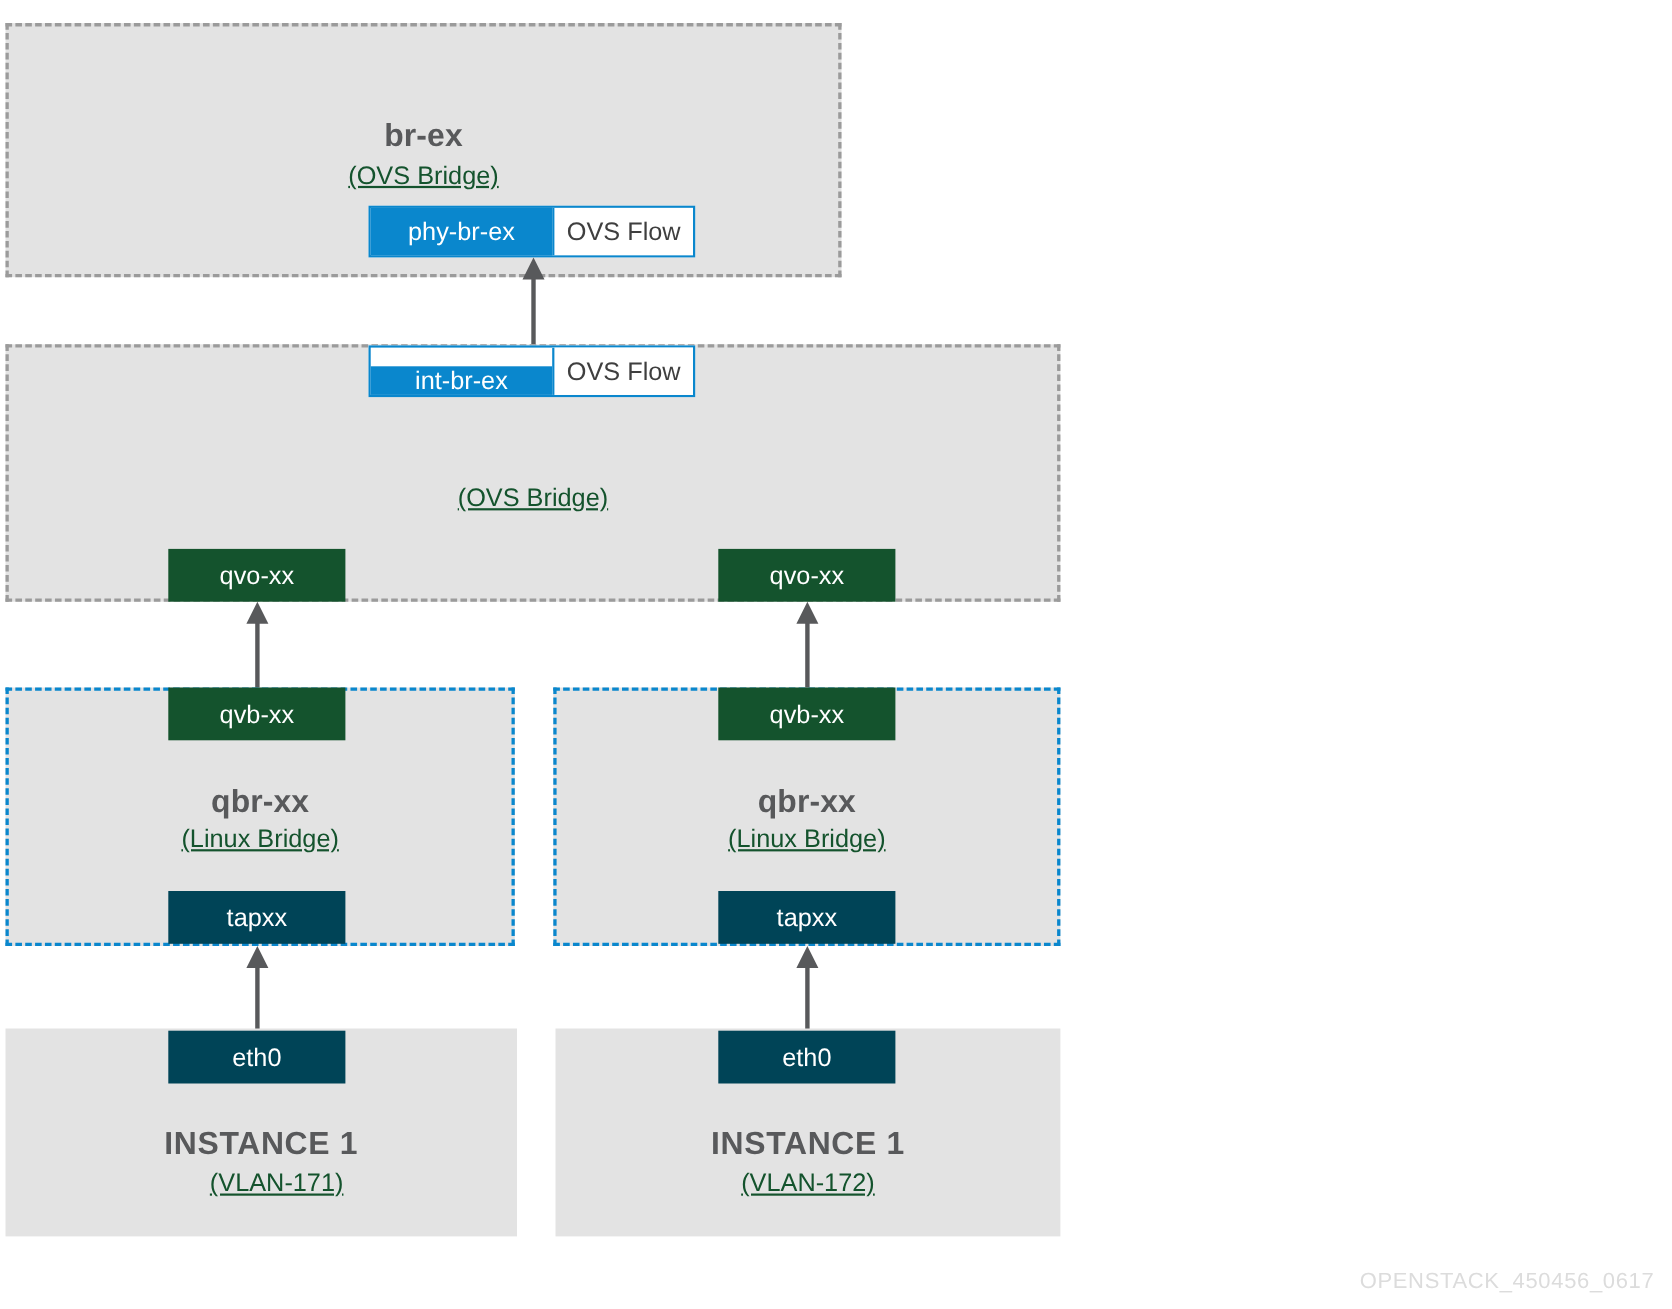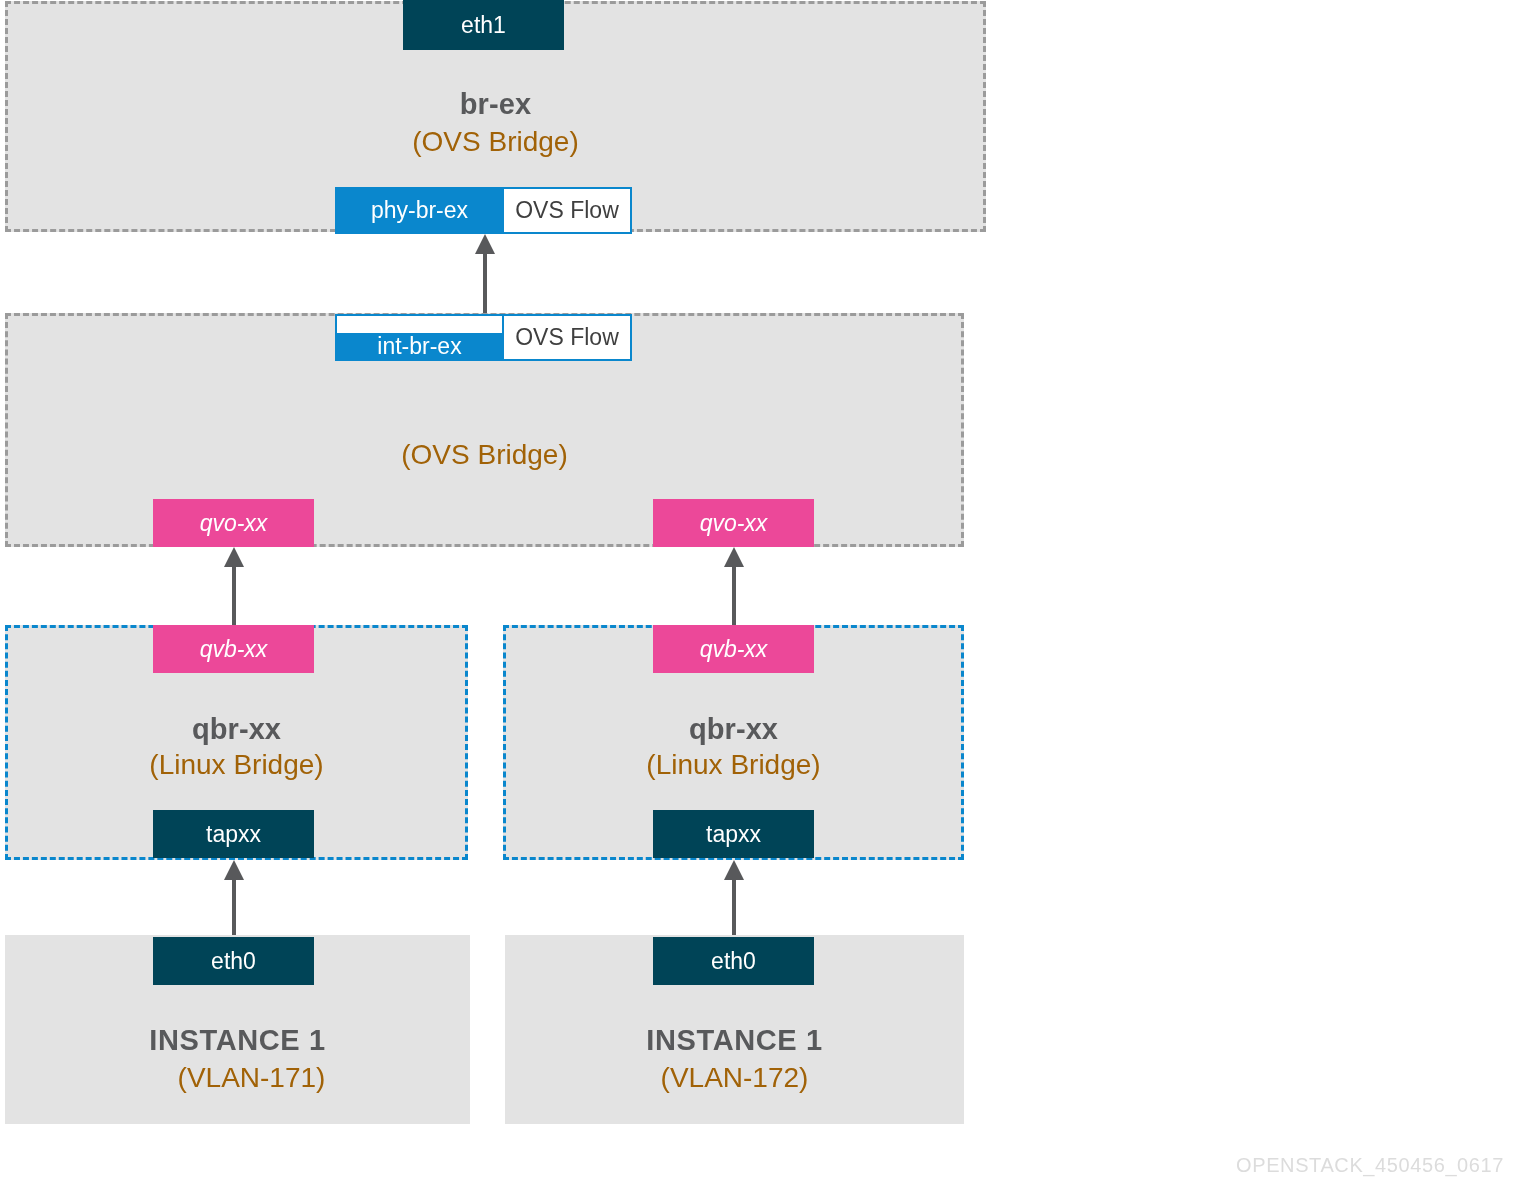--- a/index.html
+++ b/index.html
@@ -45,23 +45,24 @@
     font-weight: bold;
     font-size: 29px;
     letter-spacing: 0.1px;
     line-height: 1.05;
   }
   .zone-sub {
     position: absolute;
     left: 0;
     right: 0;
     text-align: center;
-    color: #a16207;
-    font-size: 28px;
+    color: #14532d;
+    font-size: 23px;
     line-height: 1.05;
+    text-decoration: underline;
   }
   .zone-title.caps {
     font-size: 29px;
     letter-spacing: 0.6px;
   }
 
   
   .port {
     position: absolute;
     box-sizing: border-box;
@@ -71,23 +72,22 @@
     color: #ffffff;
     font-size: 23px;
     line-height: 1;
     white-space: nowrap;
   }
   .port.navy {
     background: #004457;
     color: #ffffff;
   }
   .port.blue {
-    background: #ec4899;
-    color: #ffffff;
-    font-style: italic;
+    background: #14532d;
+    color: #ffffff;
   }
 
   
   .port-split {
     position: absolute;
     box-sizing: border-box;
     display: flex;
     align-items: stretch;
     border: 2px solid #0a87cd;
     background: #ffffff;
@@ -126,28 +126,25 @@
     font-size: 20px;
     letter-spacing: 0.6px;
     white-space: nowrap;
   }
 </style>
 </head>
 <body>
 
 <div id="canvas">
 
-  <div class="zone dashed-gray" style="left:5px; top:1px; width:981px; height:231px;">
+  <div class="zone dashed-gray" style="left:5px; top:21px; width:760px; height:231px;">
     <div class="zone-title" style="top:85px;">br-ex</div>
     <div class="zone-sub" style="top:123px;">(OVS Bridge)</div>
   </div>
 
-  <div class="port navy" style="left:403px; top:0px; width:161px; height:50px;">
-    <span>eth1</span>
-  </div>
 
   <div class="port-split" style="left:335px; top:187px; width:297px; height:47px;">
     <div class="left" style="width:165px;">phy-br-ex</div>
     <div class="right" style="flex:1;">OVS Flow</div>
   </div>
 
   <svg class="connector" style="left:470px; top:232px; width:30px; height:92px;" viewBox="0 0 30 92">
     <line x1="15" y1="92" x2="15" y2="16" stroke="#58595b" stroke-width="4"></line>
     <polygon points="15,2 25,22 5,22" fill="#58595b"></polygon>
   </svg>

